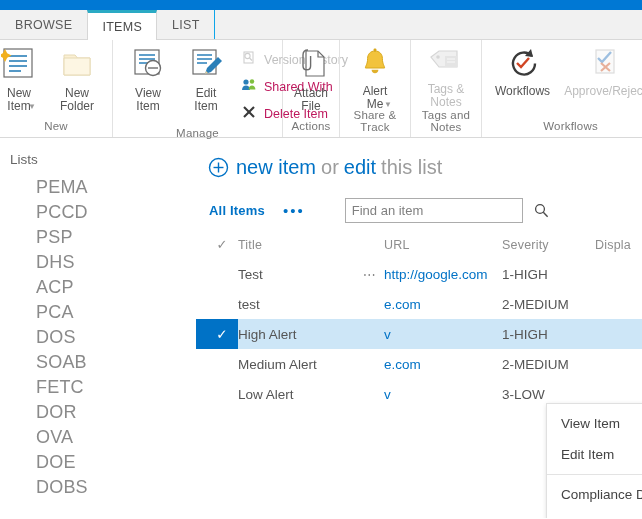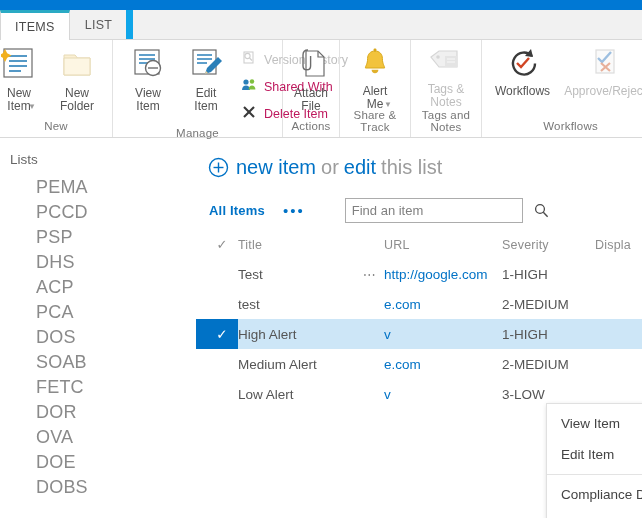--- a/index.html
+++ b/index.html
@@ -44,21 +44,21 @@
     color: #5a5a5a;
     letter-spacing: 0.3px;
     background: transparent;
     cursor: pointer;
     box-sizing: border-box;
     position: relative;
     border-left: 1px solid transparent;
     border-right: 1px solid transparent;
   }
   .tab.sep {
-    border-right: 7px solid #0ea5e9;
+    border-right: 1px solid #0ea5e9;
     margin-top: 40px;
   }
   .tab.active {
     background: #ffffff;
     border-top: 3px solid #2aaac4;
     border-left: 1px solid #d6d6d6;
     border-right: 1px solid #d6d6d6;
     color: #4a4a4a;
     line-height: 28px;
     margin-bottom: -1px;
@@ -297,20 +297,21 @@
     background: #e3e3e3;
     margin: 4px 0;
   }
 </style>
 </head>
 <body>
 
 <div class="suite-bar"></div>
 
 <div class="ribbon-tabs">
+  <div class="tab">BROWSE</div>
   <div class="tab active">ITEMS</div>
   <div class="tab sep">LIST</div>
 </div>
 
 <div class="ribbon">
 
   <div class="rgroup" style="width:116px;">
     <div class="items" style="justify-content:center;">
       <div class="rbtn" style="margin-left:-16px;">
         <span class="ico">

